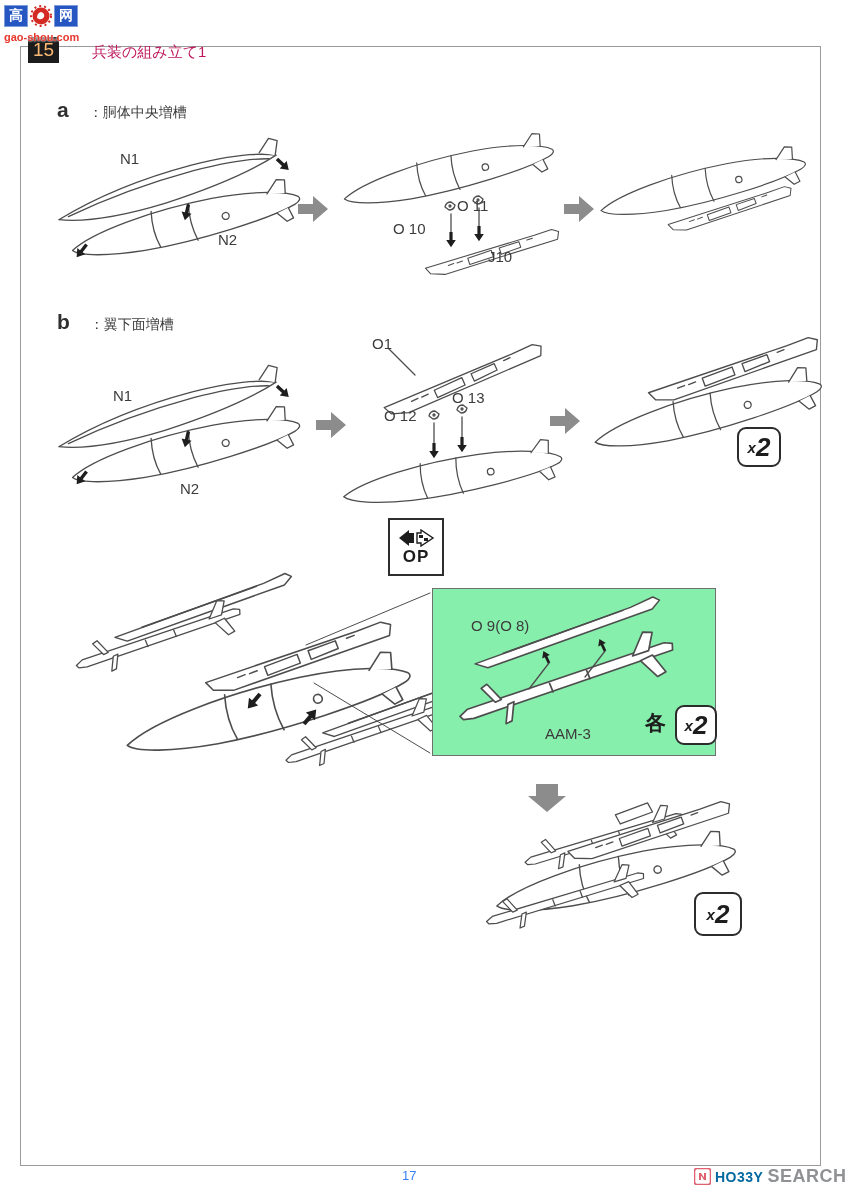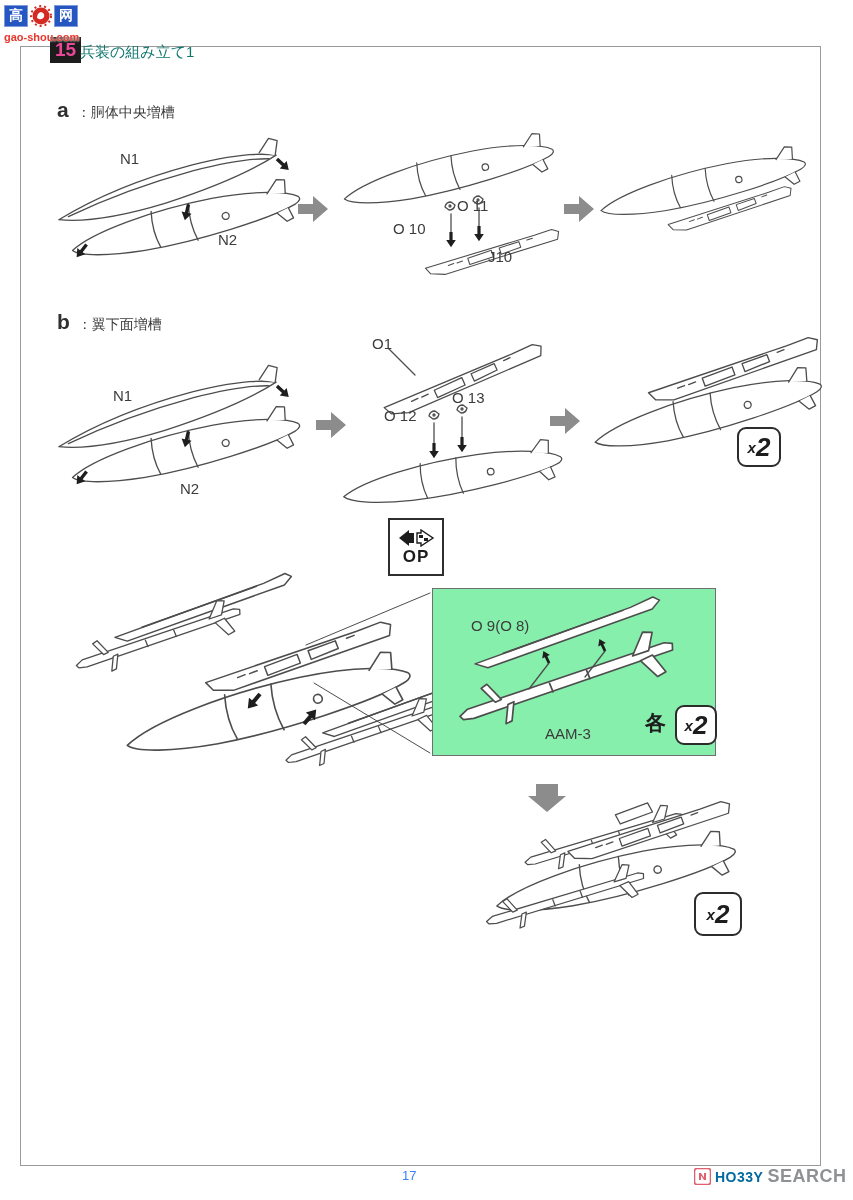--- a/index.html
+++ b/index.html
@@ -9,26 +9,26 @@
   
   #frame{left:20px;top:46px;width:799px;height:1118px;border:1px solid #9a9a9a;}
   
   #wm{left:4px;top:5px;z-index:9;}
   #wm .row{display:flex;align-items:center;gap:2px;}
   .wmbox{width:22px;height:20px;background:#2656c2;color:#fff;font-weight:bold;font-size:14px;
          display:flex;align-items:center;justify-content:center;border:1px solid #7d9bd8;}
   .wmdomain{font-size:11px;font-weight:bold;color:#e8372c;margin-top:4px;letter-spacing:0px;
             text-shadow:0 0 2px #fff,0 0 2px #fff;}
   
-  #stepbox{left:50px;top:37px;width:31px;height:26px;background:#1c1c1c;color:#ec4899;
-           font-weight:bold;font-size:19px;display:flex;align-items:center;justify-content:center;}
-  #steptitle{left:80px;top:43px;font-size:15px;color:#0f766e;}
+  #stepbox{left:28px;top:37px;width:31px;height:26px;background:#1c1c1c;color:#fdba74;
+           font-weight:normal;font-size:19px;display:flex;align-items:center;justify-content:center;}
+  #steptitle{left:92px;top:43px;font-size:15px;color:#be185d;}
   
   .secletter{font-weight:bold;font-size:21px;color:#2f2f2f;}
-  .sectitle{font-size:14px;color:#3a3a3a;margin-left:8px;}
+  .sectitle{font-size:14px;color:#3a3a3a;margin-left:20px;}
   .sechdr{display:flex;align-items:baseline;}
   
   .plabel{font-size:15px;color:#3c3c3c;white-space:nowrap;}
   
   svg.fig{position:absolute;overflow:visible;}
   .ln{stroke:#4d4d4d;stroke-width:1.3;fill:none;stroke-linejoin:round;stroke-linecap:round;}
   
   .badge{border:2px solid #2c2c2c;border-radius:9px;background:#fff;display:flex;
          align-items:center;justify-content:center;font-style:italic;font-weight:bold;color:#1d1d1d;}
   .badge .bx{font-size:15px;}

